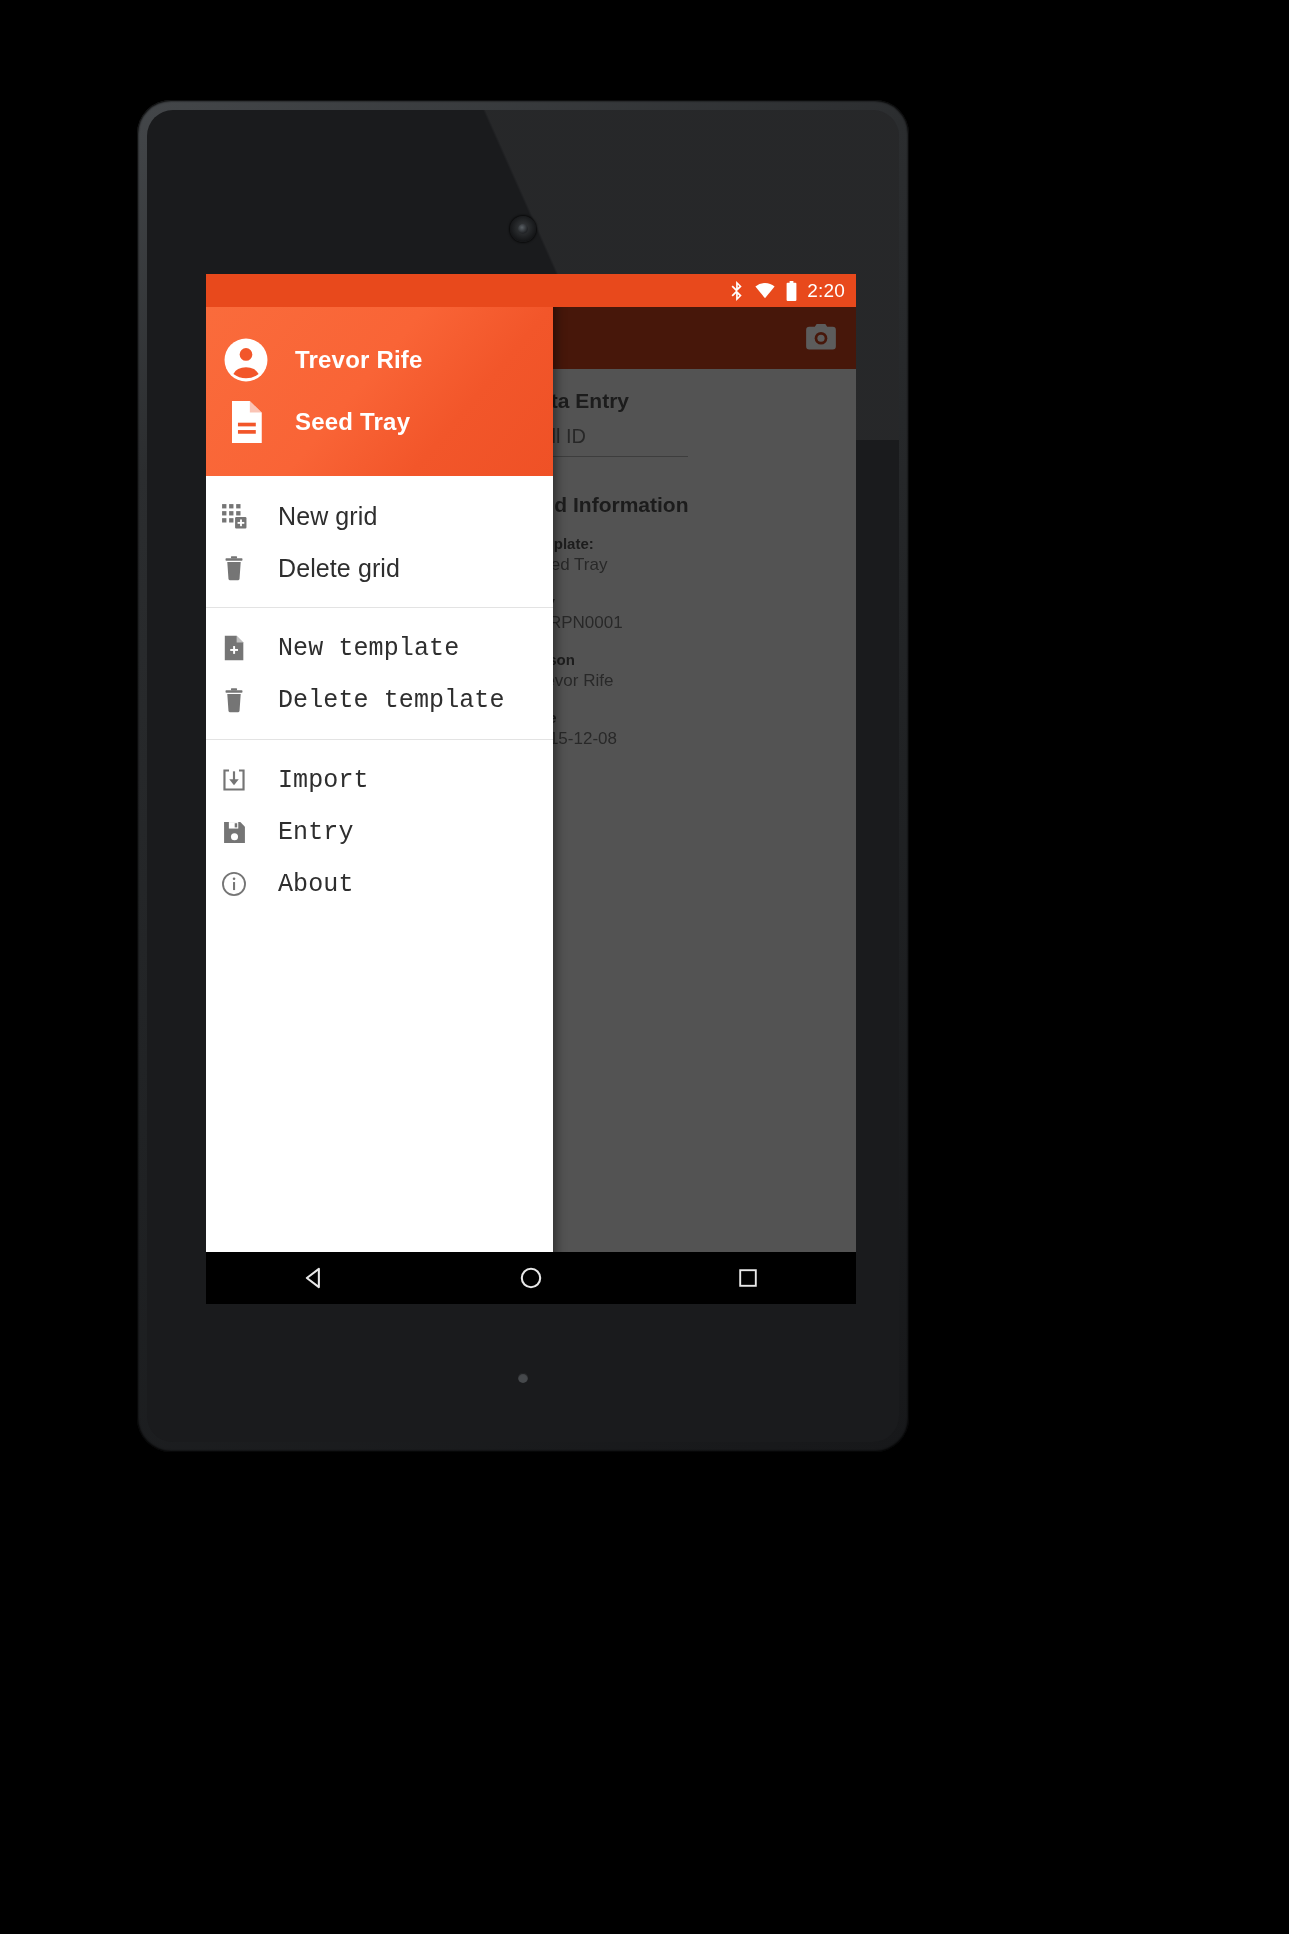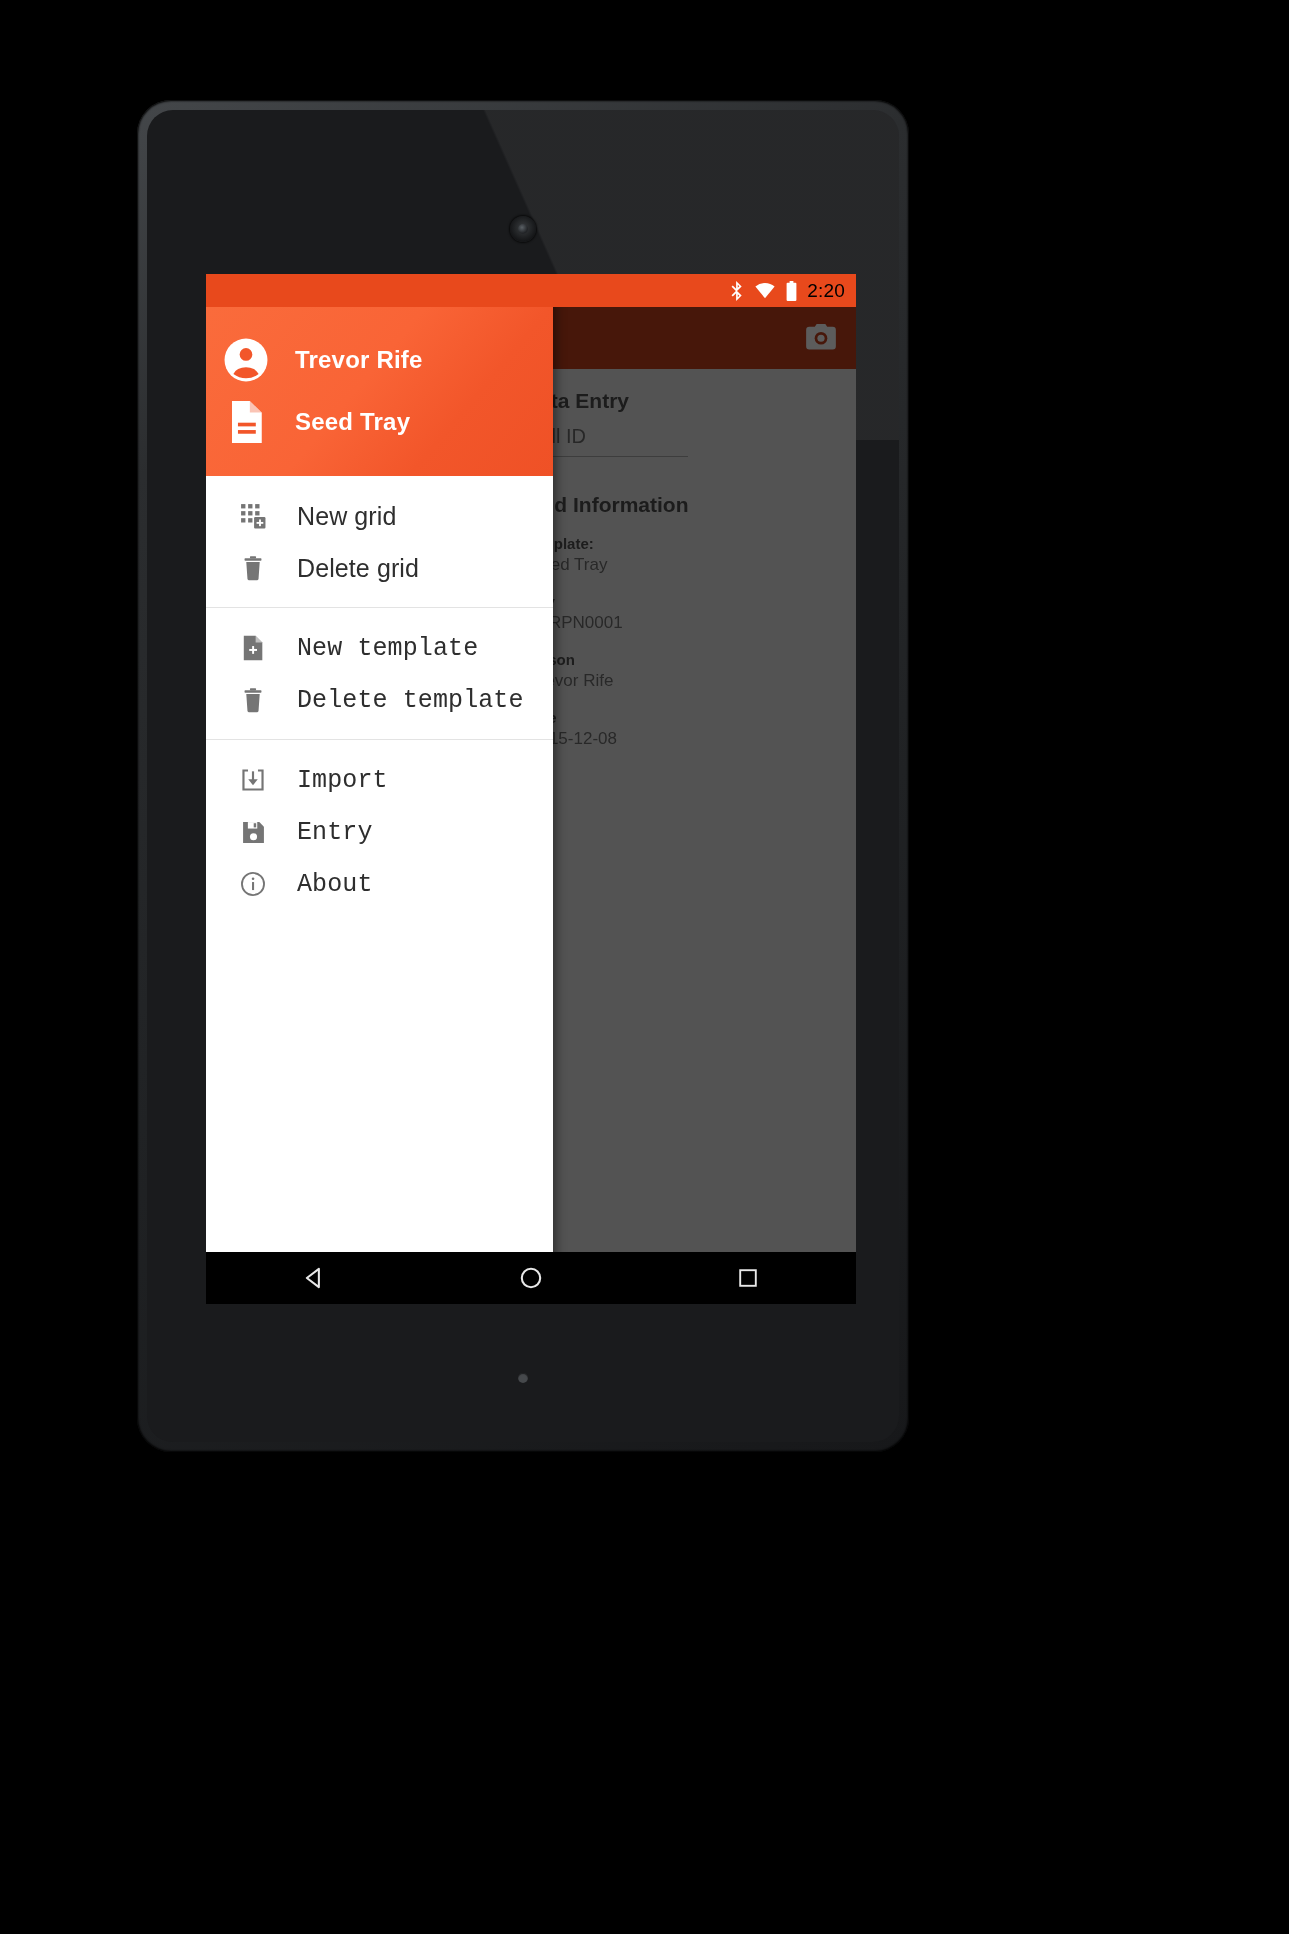--- a/index.html
+++ b/index.html
@@ -94,21 +94,21 @@
     background: #e8491c;
     display: flex;
     align-items: center;
     justify-content: flex-end;
     padding-right: 11px;
     box-sizing: border-box;
     z-index: 40;
   }
   #status-bar .st-icon { margin-left: 11px; display: flex; align-items: center; }
   #status-clock {
-    color: #000000;
+    color: #ffffff;
     font-size: 19px;
     margin-left: 10px;
     letter-spacing: 0.2px;
   }
 
   
   #app-bar {
     position: absolute;
     left: 0; top: 33px;
     width: 100%;
@@ -261,23 +261,22 @@
     margin-left: 26px;
     letter-spacing: 0.2px;
   }
 
   .menu-group { padding: 14px 0 13px 0; }
   .menu-group + .menu-group { border-top: 1px solid #e3e3e3; font-family: Liberation Mono, monospace; }
   .menu-item {
     display: flex;
     align-items: center;
     height: 52px;
-    padding-left: 22px;
+    padding-left: 11px;
     cursor: pointer;
-    margin-left: 8px;
   }
   .menu-icon {
     width: 34px;
     display: flex;
     justify-content: center;
     align-items: center;
   }
   .menu-label {
     font-size: 25px;
     color: #2e2e2e;

